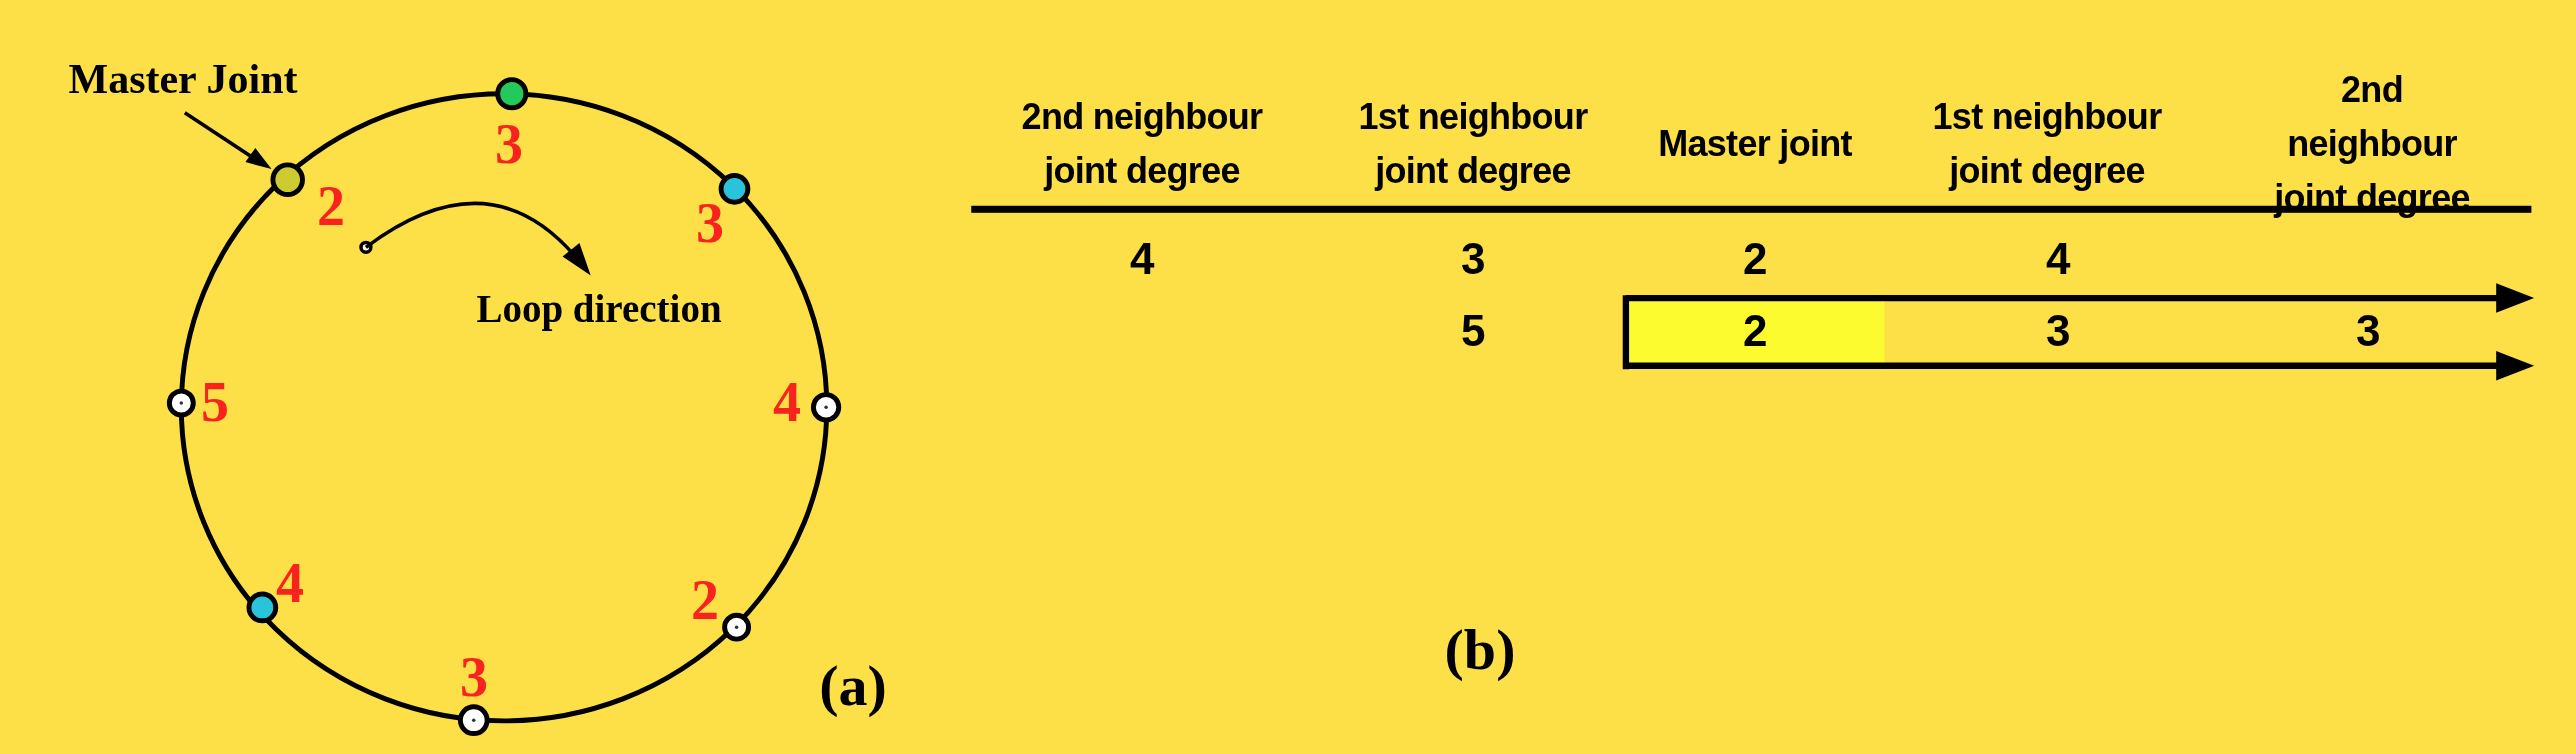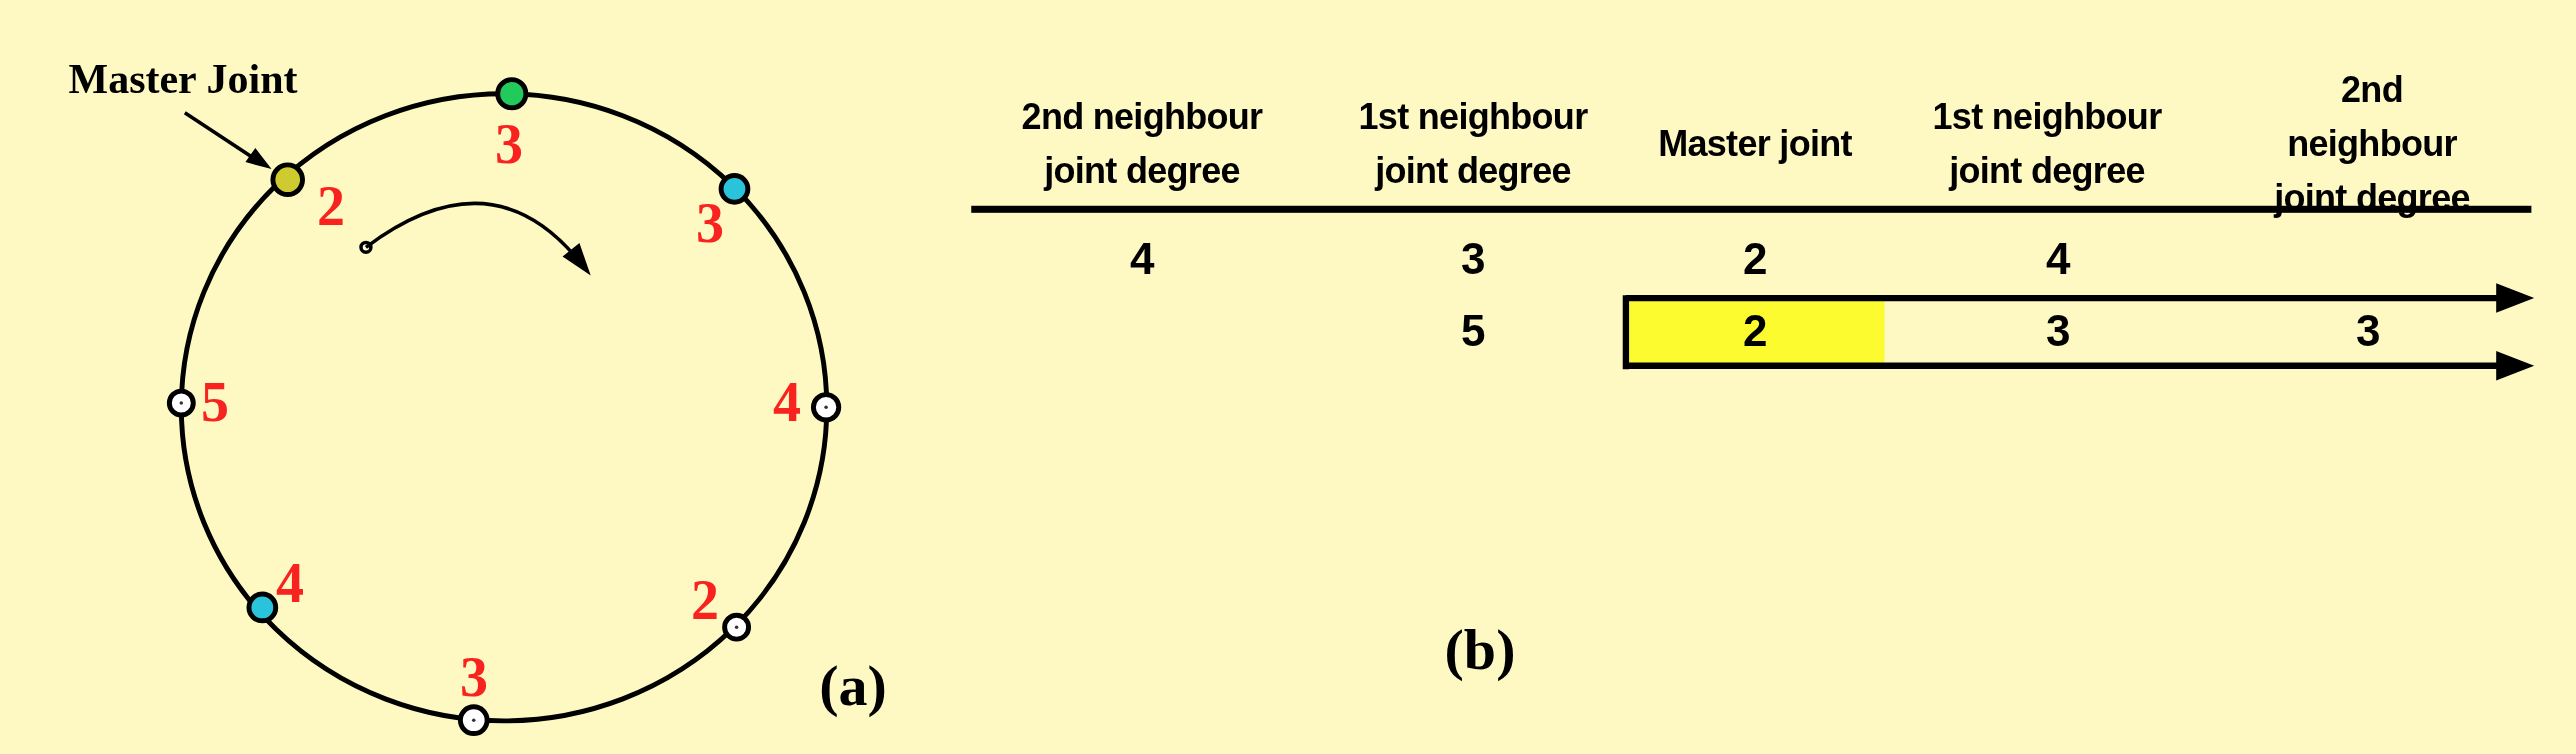--- a/index.html
+++ b/index.html
@@ -1,16 +1,16 @@
 <!DOCTYPE html>
 <html style="font-size:11.3px"><head>
 <meta charset="utf-8">
 <style>
   html,body{margin:0;padding:0;background:#fff;}
-  .canvas{position:relative;width:2576px;height:754px;background:#fef9c3;overflow:hidden;
+  .canvas{position:relative;width:2576px;height:754px;background:#fde047;overflow:hidden;
           font-family:"Liberation Sans","DejaVu Sans",sans-serif;}
   .abs{position:absolute;transform:translate(-50%,-50%);white-space:nowrap;}
   .serif{font-family:"Liberation Serif","DejaVu Serif",serif;font-weight:700;color:#000;}
   .annot{font-size:42px;}
   .loopdir{font-size:39px;}
   .caption{font-size:58px;}
   .degree{font-family:"Liberation Serif","DejaVu Serif",serif;font-weight:700;
           font-size:56px;color:#f8221f;line-height:1;}
   .hdr{position:absolute;transform:translate(-50%,-50%);text-align:center;
        font-weight:700;font-size:36px;line-height:54px;letter-spacing:-0.7px;color:#000;}
@@ -56,20 +56,21 @@
     <line x1="2307" y1="423" x2="3548" y2="423" stroke="#000" stroke-width="9"></line>
     <polygon points="3596,423 3542,402 3542,444" fill="#000"></polygon>
     <line x1="2307" y1="519" x2="3548" y2="519" stroke="#000" stroke-width="9"></line>
     <polygon points="3596,519 3542,498 3542,540" fill="#000"></polygon>
   </svg>
 
   <div class="txtlayer">
 
     <div class="abs serif annot" style="left:183px;top:79px;">Master Joint</div>
 
+    <div class="abs serif loopdir" style="left:599px;top:308px;">Loop direction</div>
 
     <div class="abs degree" style="left:331px;top:206px;">2</div>
     <div class="abs degree" style="left:509px;top:144px;">3</div>
     <div class="abs degree" style="left:710px;top:223px;">3</div>
     <div class="abs degree" style="left:787px;top:402px;">4</div>
     <div class="abs degree" style="left:705px;top:600px;">2</div>
     <div class="abs degree" style="left:474px;top:677px;">3</div>
     <div class="abs degree" style="left:290px;top:583px;">4</div>
     <div class="abs degree" style="left:215px;top:402px;">5</div>
 

